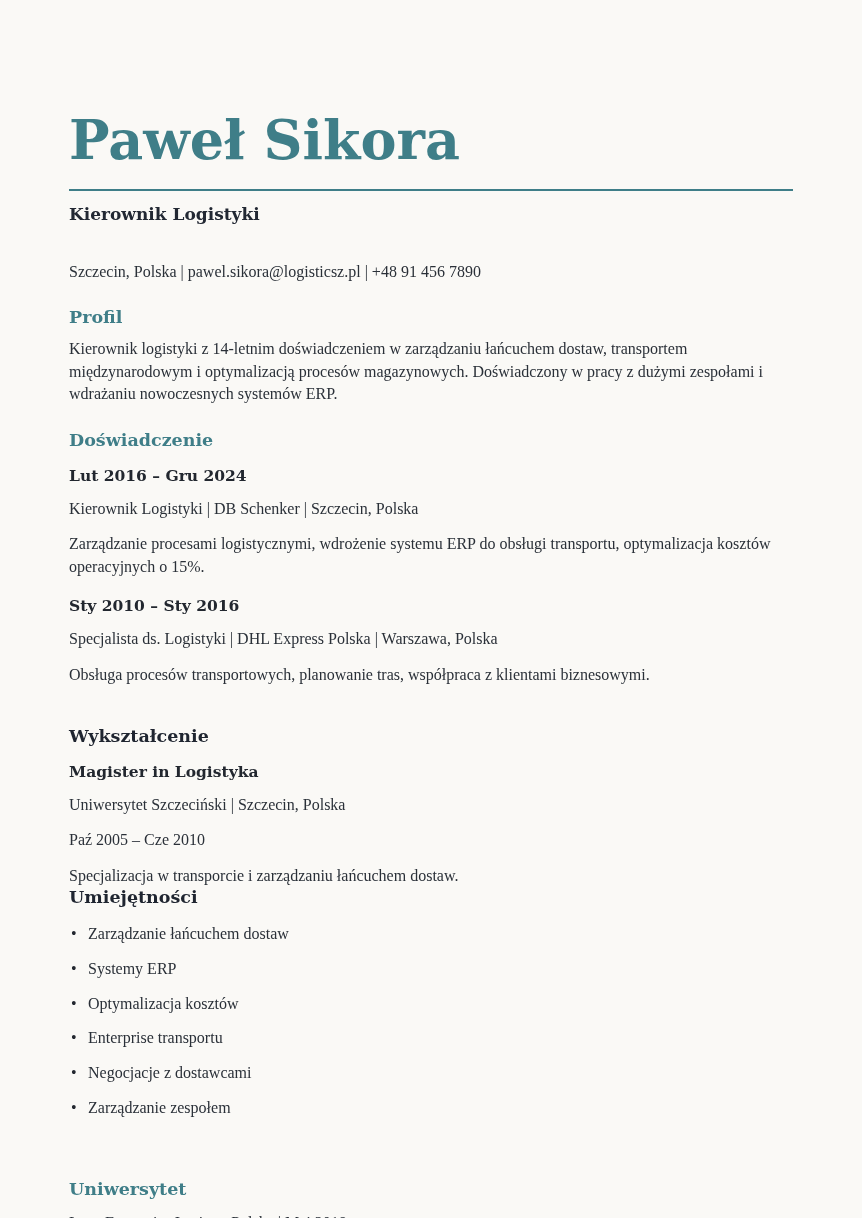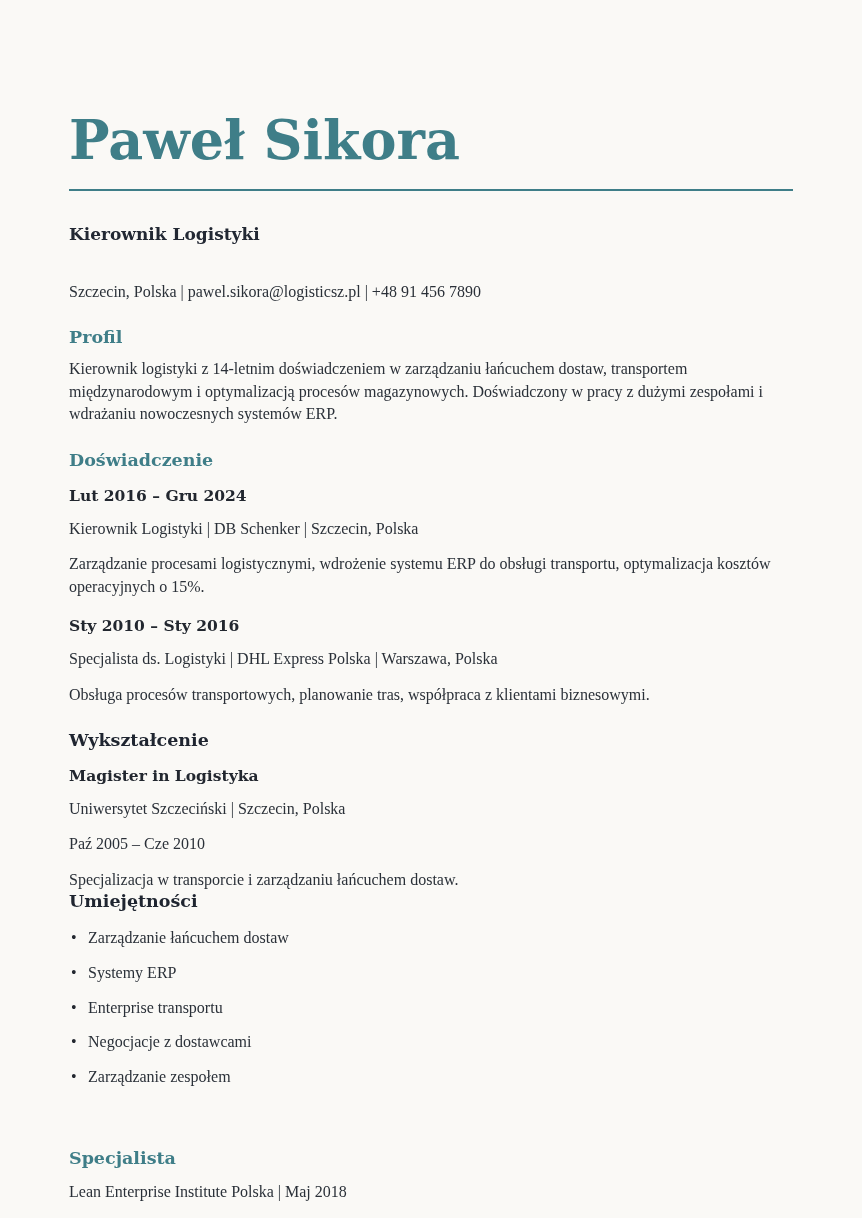--- a/index.html
+++ b/index.html
@@ -28,40 +28,40 @@
     font-size: 54px;
     line-height: 1.2;
     color: var(--accent);
   }
   .rule {
     border: none;
     border-top: 2px solid var(--accent);
     margin-top: 16px;
   }
   .subtitle {
-    margin-top: 33px;
+    margin-top: 13px;
     font-family: "DejaVu Serif", serif;
     font-weight: 700;
     font-size: 17px;
     color: #222833;
   }
   .contact {
     margin-top: 39px;
     font-size: 16px;
   }
   .section-heading {
     font-family: "DejaVu Serif", serif;
     font-weight: 700;
     font-size: 17.5px;
   }
   .section-heading.teal { color: var(--accent); }
   .section-heading.dark { color: var(--ink-dark); }
   .mt-profile   { margin-top: 26px; }
   .mt-exp       { margin-top: 24px; }
-  .mt-edu       { margin-top: 24px; }
+  .mt-edu       { margin-top: 40px; }
   .mt-skills    { }
   .mt-certs     { margin-top: 46px; }
   .body-text {
     margin-top: 11px;
     font-size: 16px;
     line-height: 1.42;
   }
   .bold-line {
     font-family: "DejaVu Serif", serif;
     font-weight: 700;
@@ -138,28 +138,29 @@
     <div class="plain-line mt-13">Paź 2005 – Cze 2010</div>
     <p class="plain-line mt-13">Specjalizacja w transporcie i zarządzaniu łańcuchem dostaw.</p>
   </section>
 
   <section>
     <h2 class="section-heading dark mt-skills">Umiejętności</h2>
     <div class="skills-grid">
       <ul class="skills-col">
         <li class="skill-item"><span class="bullet"></span><span>Zarządzanie łańcuchem dostaw</span></li>
         <li class="skill-item"><span class="bullet"></span><span>Systemy ERP</span></li>
+        <li class="skill-item"><span class="bullet"></span><span>Optymalizacja kosztów</span></li>
       </ul>
       <ul class="skills-col">
         <li class="skill-item"><span class="bullet"></span><span>Enterprise transportu</span></li>
         <li class="skill-item"><span class="bullet"></span><span>Negocjacje z dostawcami</span></li>
         <li class="skill-item"><span class="bullet"></span><span>Zarządzanie zespołem</span></li>
       </ul>
     </div>
   </section>
 
   <section>
-    <h2 class="section-heading teal mt-certs">Specjalista</h2>
+    <h2 class="section-heading teal mt-certs">Uniwersytet</h2>
     <div class="plain-line mt-13">Lean Enterprise Institute Polska | Maj 2018</div>
     <p class="plain-line mt-13">Certyfikat potwierdzający kompetencje w optymalizacji procesów i zarządzaniu jakością.</p>
   </section>
 
 </div>
 
 </body></html>

